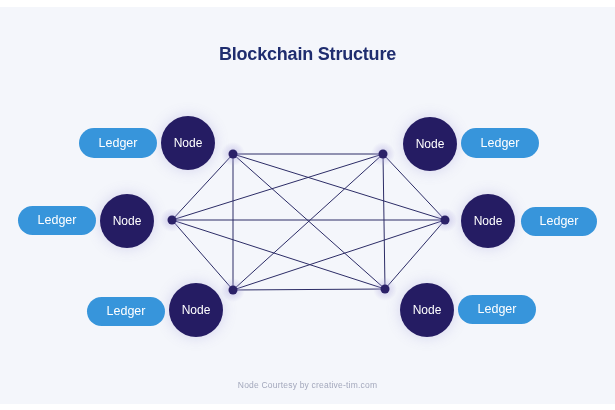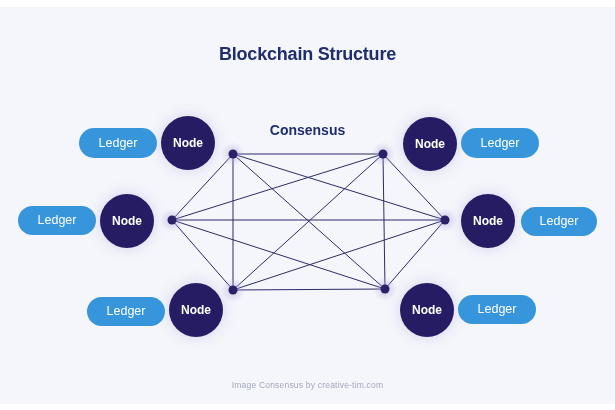--- a/index.html
+++ b/index.html
@@ -23,21 +23,21 @@
     font-size:18px;font-weight:bold;color:var(--title);letter-spacing:-0.2px;
   }
   .consensus-label{
     position:absolute;top:122px;left:0;right:0;text-align:center;
     font-size:14px;font-weight:bold;color:var(--title);
   }
   .graph-svg{position:absolute;left:0;top:0;width:615px;height:410px;}
   .node-circle{
     position:absolute;border-radius:50%;background:var(--node);
     display:flex;align-items:center;justify-content:center;
-    color:#ffffff;font-weight:bold;font-size:12px;
+    color:#ffffff;font-weight:normal;font-size:12px;
     box-shadow:0 0 14px rgba(120,110,200,0.25);
   }
   .ledger-pill{
     position:absolute;border-radius:15px;background:var(--pill);
     display:flex;align-items:center;justify-content:center;
     color:#ffffff;font-weight:normal;font-size:12.5px;
   }
   .footer-credit{
     position:absolute;top:380px;left:0;right:0;text-align:center;
     font-size:8.5px;color:var(--footer);letter-spacing:0.2px;
@@ -81,33 +81,32 @@
       <circle cx="172" cy="220" r="12" fill="url(#vertexGlow)"></circle>
       <circle cx="172" cy="220" r="4.5" fill="#2b2168"></circle>
       <circle cx="445" cy="220" r="12" fill="url(#vertexGlow)"></circle>
       <circle cx="445" cy="220" r="4.5" fill="#2b2168"></circle>
       <circle cx="233" cy="290" r="12" fill="url(#vertexGlow)"></circle>
       <circle cx="233" cy="290" r="4.5" fill="#2b2168"></circle>
       <circle cx="385" cy="289" r="12" fill="url(#vertexGlow)"></circle>
       <circle cx="385" cy="289" r="4.5" fill="#2b2168"></circle>
     </svg>
 
-  <div class="consensus-label">Consensus</div>
 
   <div id="node-layer">
       <div class="node-circle" style="left: 161px; top: 116px; height: 54px; width: 54px;">Node</div>
       <div class="node-circle" style="left: 403px; top: 117px; height: 54px; width: 54px;">Node</div>
       <div class="node-circle" style="left: 100px; top: 194px; height: 54px; width: 54px;">Node</div>
       <div class="node-circle" style="left: 461px; top: 194px; height: 54px; width: 54px;">Node</div>
       <div class="node-circle" style="left: 169px; top: 283px; height: 54px; width: 54px;">Node</div>
       <div class="node-circle" style="left: 400px; top: 283px; height: 54px; width: 54px;">Node</div>
     </div>
   <div id="ledger-layer">
       <div class="ledger-pill" style="left: 79px; top: 128px; width: 78px; height: 30px;">Ledger</div>
       <div class="ledger-pill" style="left: 461px; top: 128px; width: 78px; height: 30px;">Ledger</div>
       <div class="ledger-pill" style="left: 18px; top: 205.5px; width: 78px; height: 29px;">Ledger</div>
       <div class="ledger-pill" style="left: 521px; top: 206.5px; width: 76px; height: 29px;">Ledger</div>
       <div class="ledger-pill" style="left: 87px; top: 296.5px; width: 78px; height: 29px;">Ledger</div>
       <div class="ledger-pill" style="left: 458px; top: 294.5px; width: 78px; height: 29px;">Ledger</div>
     </div>
 
-  <div class="footer-credit">Image Consensus by creative-tim.com</div>
+  <div class="footer-credit">Node Courtesy by creative-tim.com</div>
 </div>
 
 </body></html>

